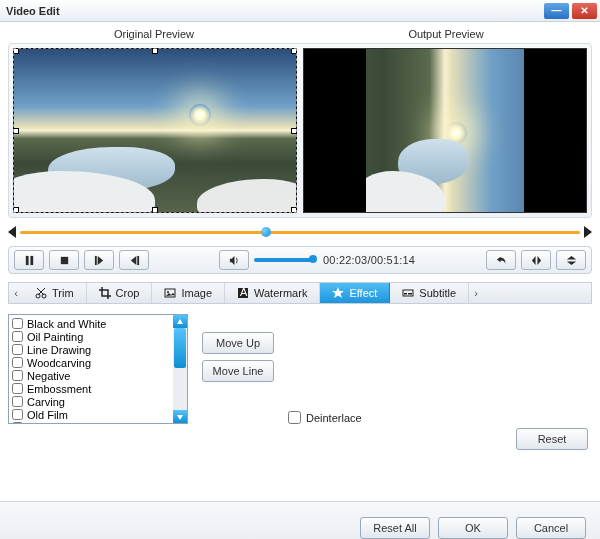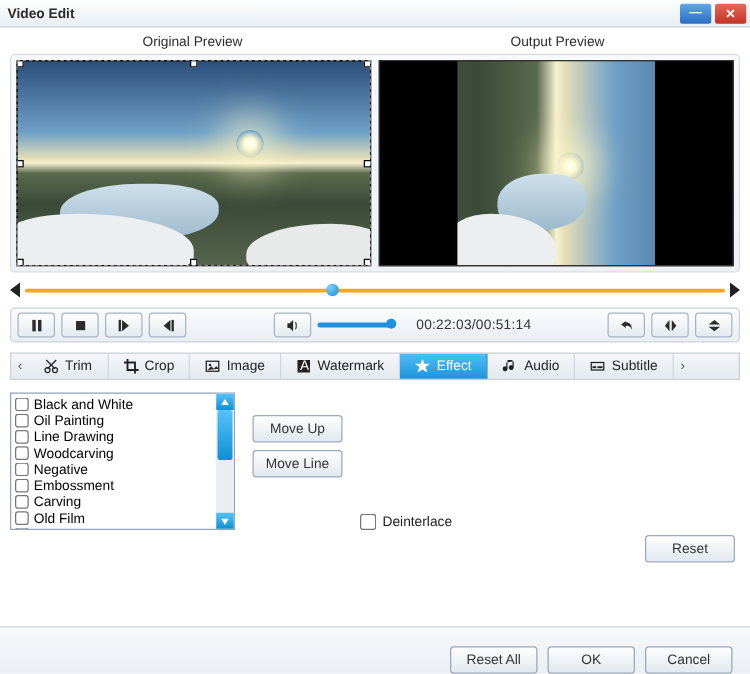--- a/index.html
+++ b/index.html
@@ -43,21 +43,21 @@
 .tl-track { flex: 1; height: 3px; background: #f5a623; position: relative; border-radius: 2px; }
 .tl-thumb { position: absolute; top: -4px; left: 43%; width: 10px; height: 10px; border-radius: 50%; background: radial-gradient(circle at 30% 30%, #7fd0ff, #0e8fd4); }
 
 
 .controls { margin-top: 6px; height: 28px; border: 1px solid #c9d1da; border-radius: 4px; background: linear-gradient(#fbfcfd,#e9eef4); display: flex; align-items: center; padding: 0 5px; gap: 5px; }
 .ctrl-btn { width: 30px; height: 20px; border: 1px solid #a9b4c1; border-radius: 3px; background: linear-gradient(#fefefe,#e4eaf1); display: flex; align-items: center; justify-content: center; color: #2b2b2b; cursor: pointer; }
 .ctrl-btn svg { width: 11px; height: 11px; fill: #2b2b2b; }
 .ctrl-gap { flex: 0 0 60px; }
 .vol-slider { width: 60px; height: 4px; background: linear-gradient(to right,#1e90e0,#1e90e0); border-radius: 2px; position: relative; }
 .vol-thumb { position:absolute; right:-3px; top:-3px; width:8px; height:8px; border-radius:50%; background:#1e90e0; }
-.timecode { margin-left: 14px; color: #333; letter-spacing: 0.2px; }
+.timecode { margin-left: 4px; color: #333; letter-spacing: 0.2px; }
 .ctrl-spacer { flex: 1; }
 
 
 .tabs { margin-top: 8px; height: 22px; display: flex; align-items: stretch; border: 1px solid #c7ced7; background: linear-gradient(#f4f6f9,#e3e9ef); }
 .tab { display: flex; align-items: center; gap: 5px; padding: 0 12px; border-right: 1px solid #d0d7e0; color: #222; cursor: pointer; }
 .tab .ico { width: 12px; height: 12px; display: inline-flex; align-items:center; justify-content:center; }
 .tab .ico svg { width:12px; height:12px; fill:#222; }
 .tab.active { background: linear-gradient(#4fbdf5,#1d95dc); color: #fff; border-right: 1px solid #1a84c6; }
 .tab.active .ico svg { fill:#fff; }
 .tab-arrow { width: 14px; display:flex; align-items:center; justify-content:center; color:#555; cursor:pointer; }
@@ -236,28 +236,20 @@
         <span class="ico">
           <svg viewBox="0 0 12 12">
             <path d="M6 0l1.5 4H12L8.5 6.5 10 11 6 8.5 2 11l1.5-4.5L0 4h4.5z"></path>
           </svg>
         </span>
         <span>Effect</span>
       </div>
     <div class="tab">
         <span class="ico">
           <svg viewBox="0 0 12 12">
-            <path d="M4 1v7a2 2 0 11-1-1.7V3l6-1v5a2 2 0 11-1-1.7V1z"></path>
-          </svg>
-        </span>
-        <span>Audio</span>
-      </div>
-    <div class="tab">
-        <span class="ico">
-          <svg viewBox="0 0 12 12">
             <rect x="1" y="3" width="10" height="6" fill="none" stroke="#222"></rect>
             <rect x="2" y="6" width="3" height="1.5"></rect>
             <rect x="6" y="6" width="4" height="1.5"></rect>
           </svg>
         </span>
         <span>Subtitle</span>
       </div>
     <div class="tab-arrow">›</div>
   </div>
 

